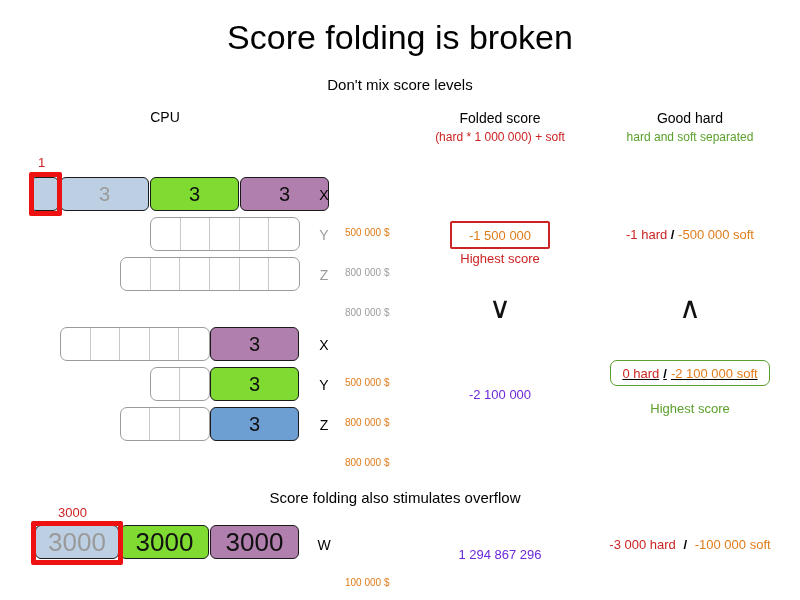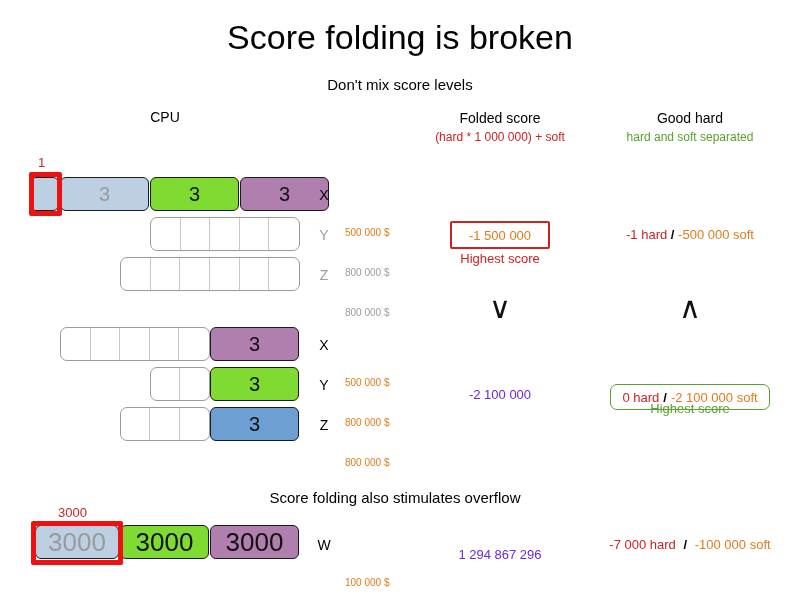--- a/index.html
+++ b/index.html
@@ -293,21 +293,21 @@
   <div class="cell" style="width:30px;"></div>
 </div>
 <div class="bar" style="left:210px; top:407px;">
   <div class="seg blue" style="width:89px;">3</div>
 </div>
 <div class="rowletter black" style="left:315px; top:417px;">Z</div>
 <div class="rowmoney orange" style="left:345px; top:417px;">800 000 $</div>
 
 <div class="folded" style="left:400px; top:377px;">-2 100 000</div>
 
-<div class="box-green" style="left:610px; top:384px; width:160px; height:26px;">
+<div class="box-green" style="left:610px; top:360px; width:160px; height:26px;text-decoration:underline;">
   <span class="hard" style="color:#cc2222;">0 hard</span>
   <span class="slash" style="color:#000; font-weight:bold; padding:0 4px;">/</span>
   <span class="soft" style="color:#e07b1a;">-2 100 000 soft</span>
 </div>
 <div class="caption-green" style="left:585px; top:401px;">Highest score</div>
 
 <div id="section2-title">Score folding also stimulates overflow</div>
 
 <div class="redlabel" style="left:58px; top:505px;">3000</div>
 
@@ -317,16 +317,16 @@
   <div class="seg purple" style="width:89px; font-size:26px;">3000</div>
 </div>
 <div class="redbox" style="left:31px; top:521px; width:92px; height:44px;"></div>
 
 <div class="rowletter black" style="left:315px; top:537px;">W</div>
 <div class="rowmoney orange" style="left:345px; top:537px;">100 000 $</div>
 
 <div class="folded" style="left:400px; top:537px;">1 294 867 296</div>
 
 <div class="good" style="left:585px; top:537px;">
-  <span class="hard">-7 000 hard</span>
+  <span class="hard">-3 000 hard</span>
   <span class="slash" style="padding:0 4px;">/</span>
   <span class="soft">-100 000 soft</span>
 </div>
 
 </body></html>

